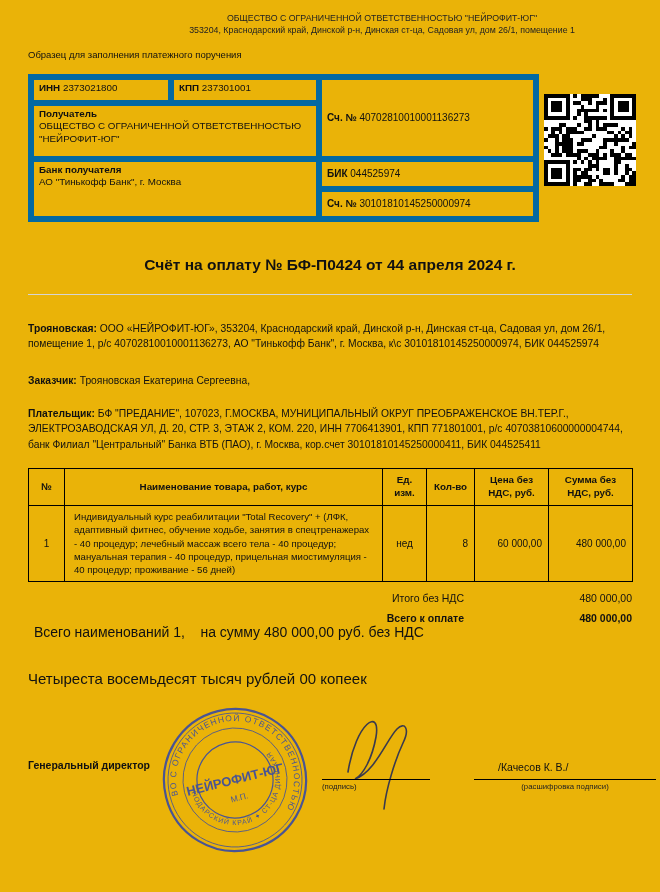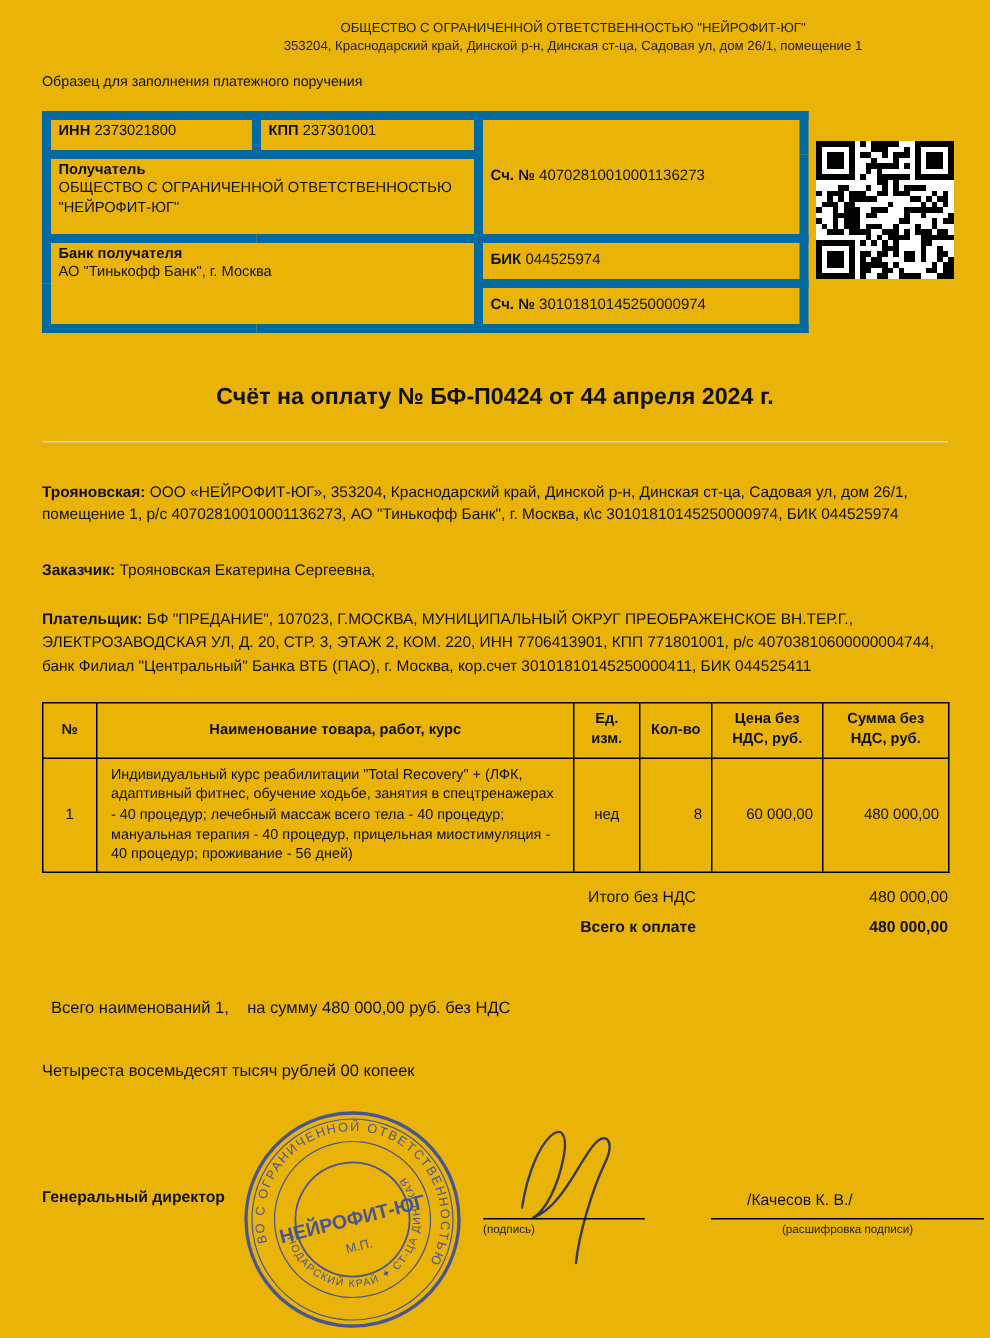--- a/index.html
+++ b/index.html
@@ -29,22 +29,22 @@
   table.items th{border:1px solid #000;font-size:9.8px;font-weight:bold;text-align:center;vertical-align:middle;padding:5px 3px;line-height:1.3;}
   table.items td{border:1px solid #000;padding:4px 6px;vertical-align:middle;font-size:10px;}
   table.items td.name{font-size:9.6px;line-height:1.4;vertical-align:top;text-align:left;padding:4px 9px;}
   .ctr{text-align:center;} .rt{text-align:right;}
 
   .totals{width:604px;margin-top:10px;font-size:10.5px;}
   .trow{display:flex;justify-content:flex-end;margin-top:5px;}
   .trow .tval{width:168px;text-align:right;}
   .trow.bold{font-weight:bold;margin-top:8px;}
 
-  .summary{font-size:11px;margin-top:42px;white-space:pre-wrap;padding-left:6px;}
-  .amount-words{font-size:11px;margin-top:30px;}
+  .summary{font-size:14px;white-space:pre-wrap;padding-left:6px;}
+  .amount-words{font-size:15px;margin-top:30px;}
 
   .sig-area{position:relative;height:175px;margin-top:16px;}
   .director{position:absolute;left:0;top:56px;font-weight:bold;font-size:10.5px;white-space:nowrap;}
   .stamp{position:absolute;left:132px;top:2px;transform:rotate(-14deg);opacity:.92;color:#3c4da0;}
   .sig-squiggle{position:absolute;left:295px;top:-6px;}
   .sig-line{position:absolute;border-top:1px solid #000;}
   .sig-line.s1{left:294px;top:76px;width:108px;}
   .sig-line.s2{left:446px;top:76px;width:182px;}
   .caption{position:absolute;font-size:7.8px;color:#222;}
   .caption.c1{left:294px;top:79px;width:108px;}

